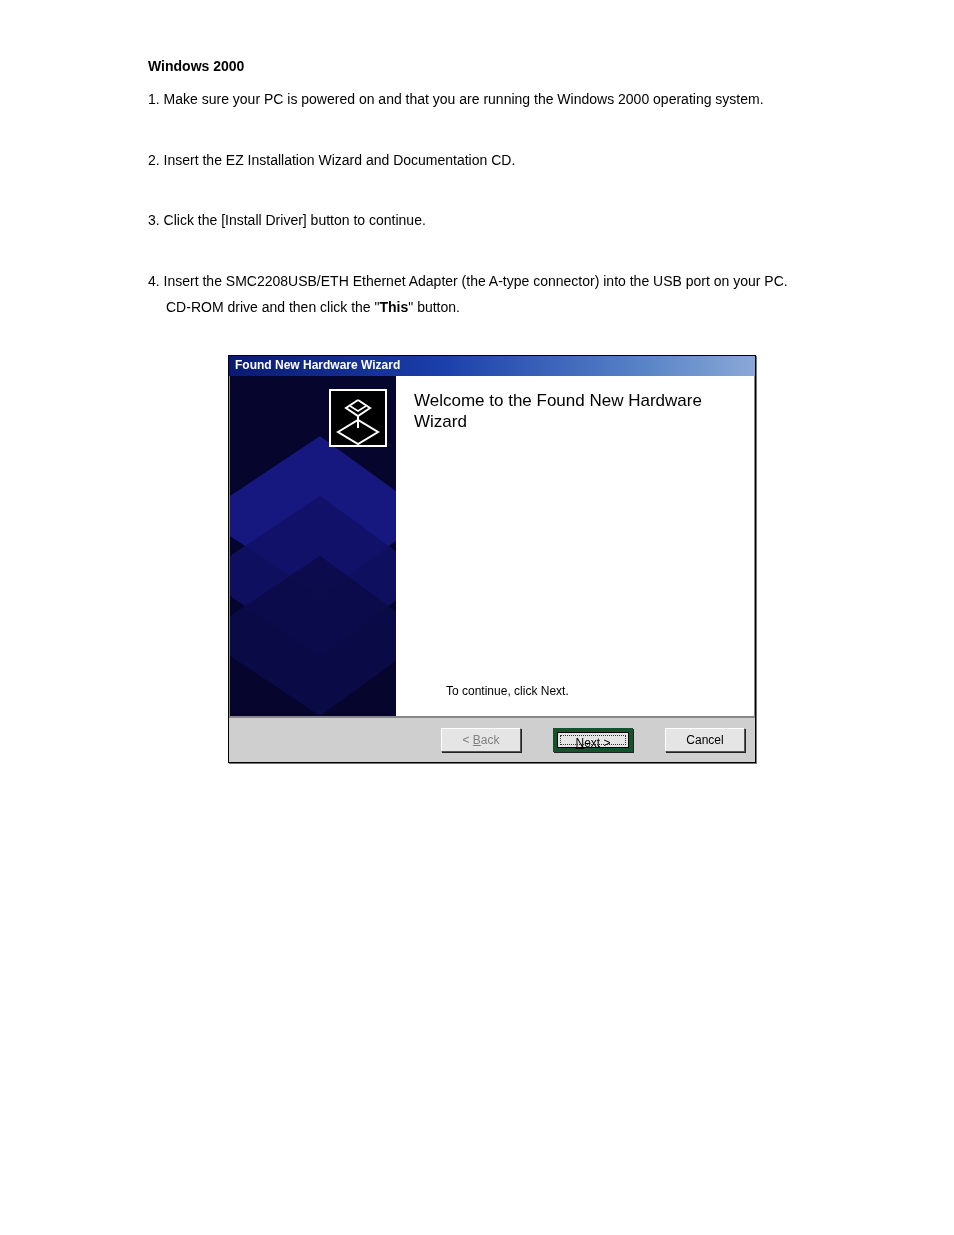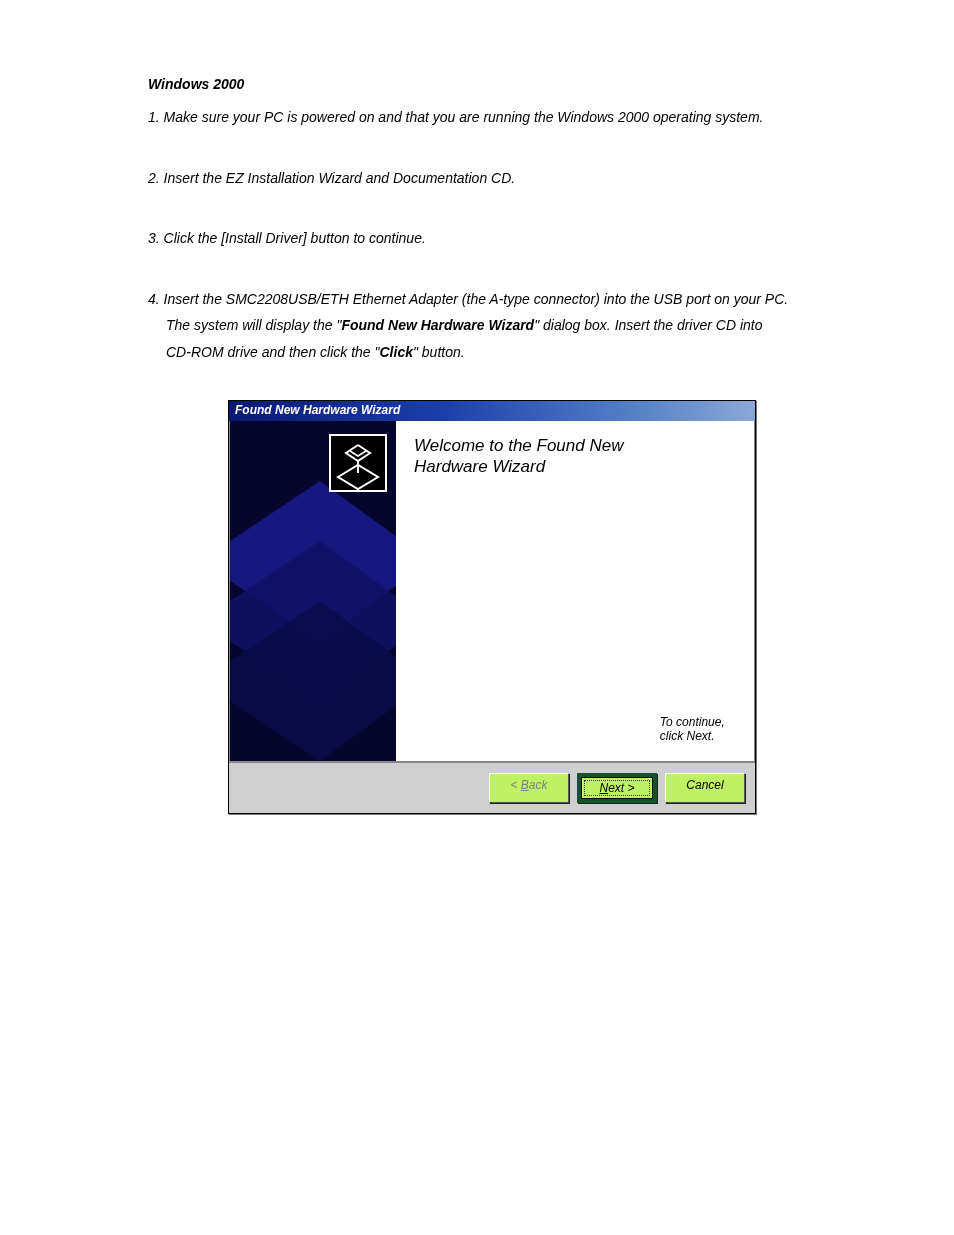--- a/index.html
+++ b/index.html
@@ -5,23 +5,22 @@
   body {
     margin: 0;
     padding: 0;
     background: #fff;
     font-family: Verdana, Geneva, sans-serif;
     font-size: 14px;
     color: #000;
     width: 954px;
   }
   .page {
-    padding: 76px 70px 60px 148px;
+    padding: 58px 70px 60px 148px;
     box-sizing: border-box;
-    font-style: italic;
   }
   .heading {
     font-weight: bold;
     margin-bottom: 12px;
   }
   .step {
     margin-bottom: 34px;
     line-height: 1.9;
   }
   .step .num {
@@ -68,21 +67,21 @@
     width: 166px;
     background: #05052e;
     position: relative;
     overflow: hidden;
   }
   .side-art svg { position:absolute; top:0; left:0; }
   .wizard-content {
     flex: 1;
     padding: 14px 18px 10px 18px;
     display: flex;
-    flex-direction: row;
+    flex-direction: column;
   }
   .wiz-title {
     font-family: Tahoma, Arial, sans-serif;
     font-size: 17px;
     line-height: 1.25;
     margin-bottom: 10px;
   }
   .wiz-desc {
     font-size: 12px;
     line-height: 1.3;
@@ -97,32 +96,33 @@
   .button-row {
     background: #cfcfcf;
     border-top: 1px solid #888;
     padding: 10px 10px 10px 0;
     display: flex;
     justify-content: flex-end;
     gap: 8px;
   }
   .win-btn {
     width: 80px;
-    height: 30px;
+    height: 24px;
     font-family: Tahoma, Arial, sans-serif;
     font-size: 12px;
-    background: #bef264;
+    background: #e5e5e5;
     border-top: 1px solid #fff;
     border-left: 1px solid #fff;
     border-right: 1px solid #555;
     border-bottom: 1px solid #555;
     box-shadow: 1px 1px 0 #222;
     text-align: center;
     line-height: 22px;
     box-sizing: border-box;
+    margin-left: 24px;
   }
   .win-btn.disabled { color: #808080; }
   .win-btn.default {
     border: 4px solid #14532d;
     box-shadow: 0 0 0 1px #000 inset, 1px 1px 0 #222;
     position: relative;
   }
   .win-btn.default .focus-ring {
     position: absolute; left:3px; right:3px; top:3px; bottom:3px;
     border: 1px dotted #333;
@@ -144,24 +144,21 @@
     <span class="num">2. </span><span class="body">Insert the EZ Installation Wizard and Documentation CD.</span>
   </div>
 
   <div class="step">
     <span class="num">3. </span><span class="body">Click the [Install Driver] button to continue.</span>
   </div>
 
   <div class="step">
     <span class="num">4. </span><span class="body">Insert the SMC2208USB/ETH Ethernet Adapter (the A-type connector) into the USB port on your PC.</span>
     <span class="indent">
-      <span>The system will display the "</span><span class="bold">Found New Hardware Wizard</span><span>" dialog box. Insert the driver CD into</span>
-    </span>
-    <span class="indent">
-      <span>CD-ROM drive and then click the "</span><span class="bold">Click</span><span>" button.</span>
+      <span>CD-ROM drive and then click the "</span><span class="bold">This</span><span>" button.</span>
     </span>
   </div>
 
   <div class="wizard-wrap">
     <div class="titlebar">Found New Hardware Wizard</div>
     <div class="wizard-body">
       <div class="side-art">
         <svg viewBox="0 0 166 340" width="166" height="340">
           <rect x="0" y="0" width="166" height="340" fill="#05052e"></rect>
 

